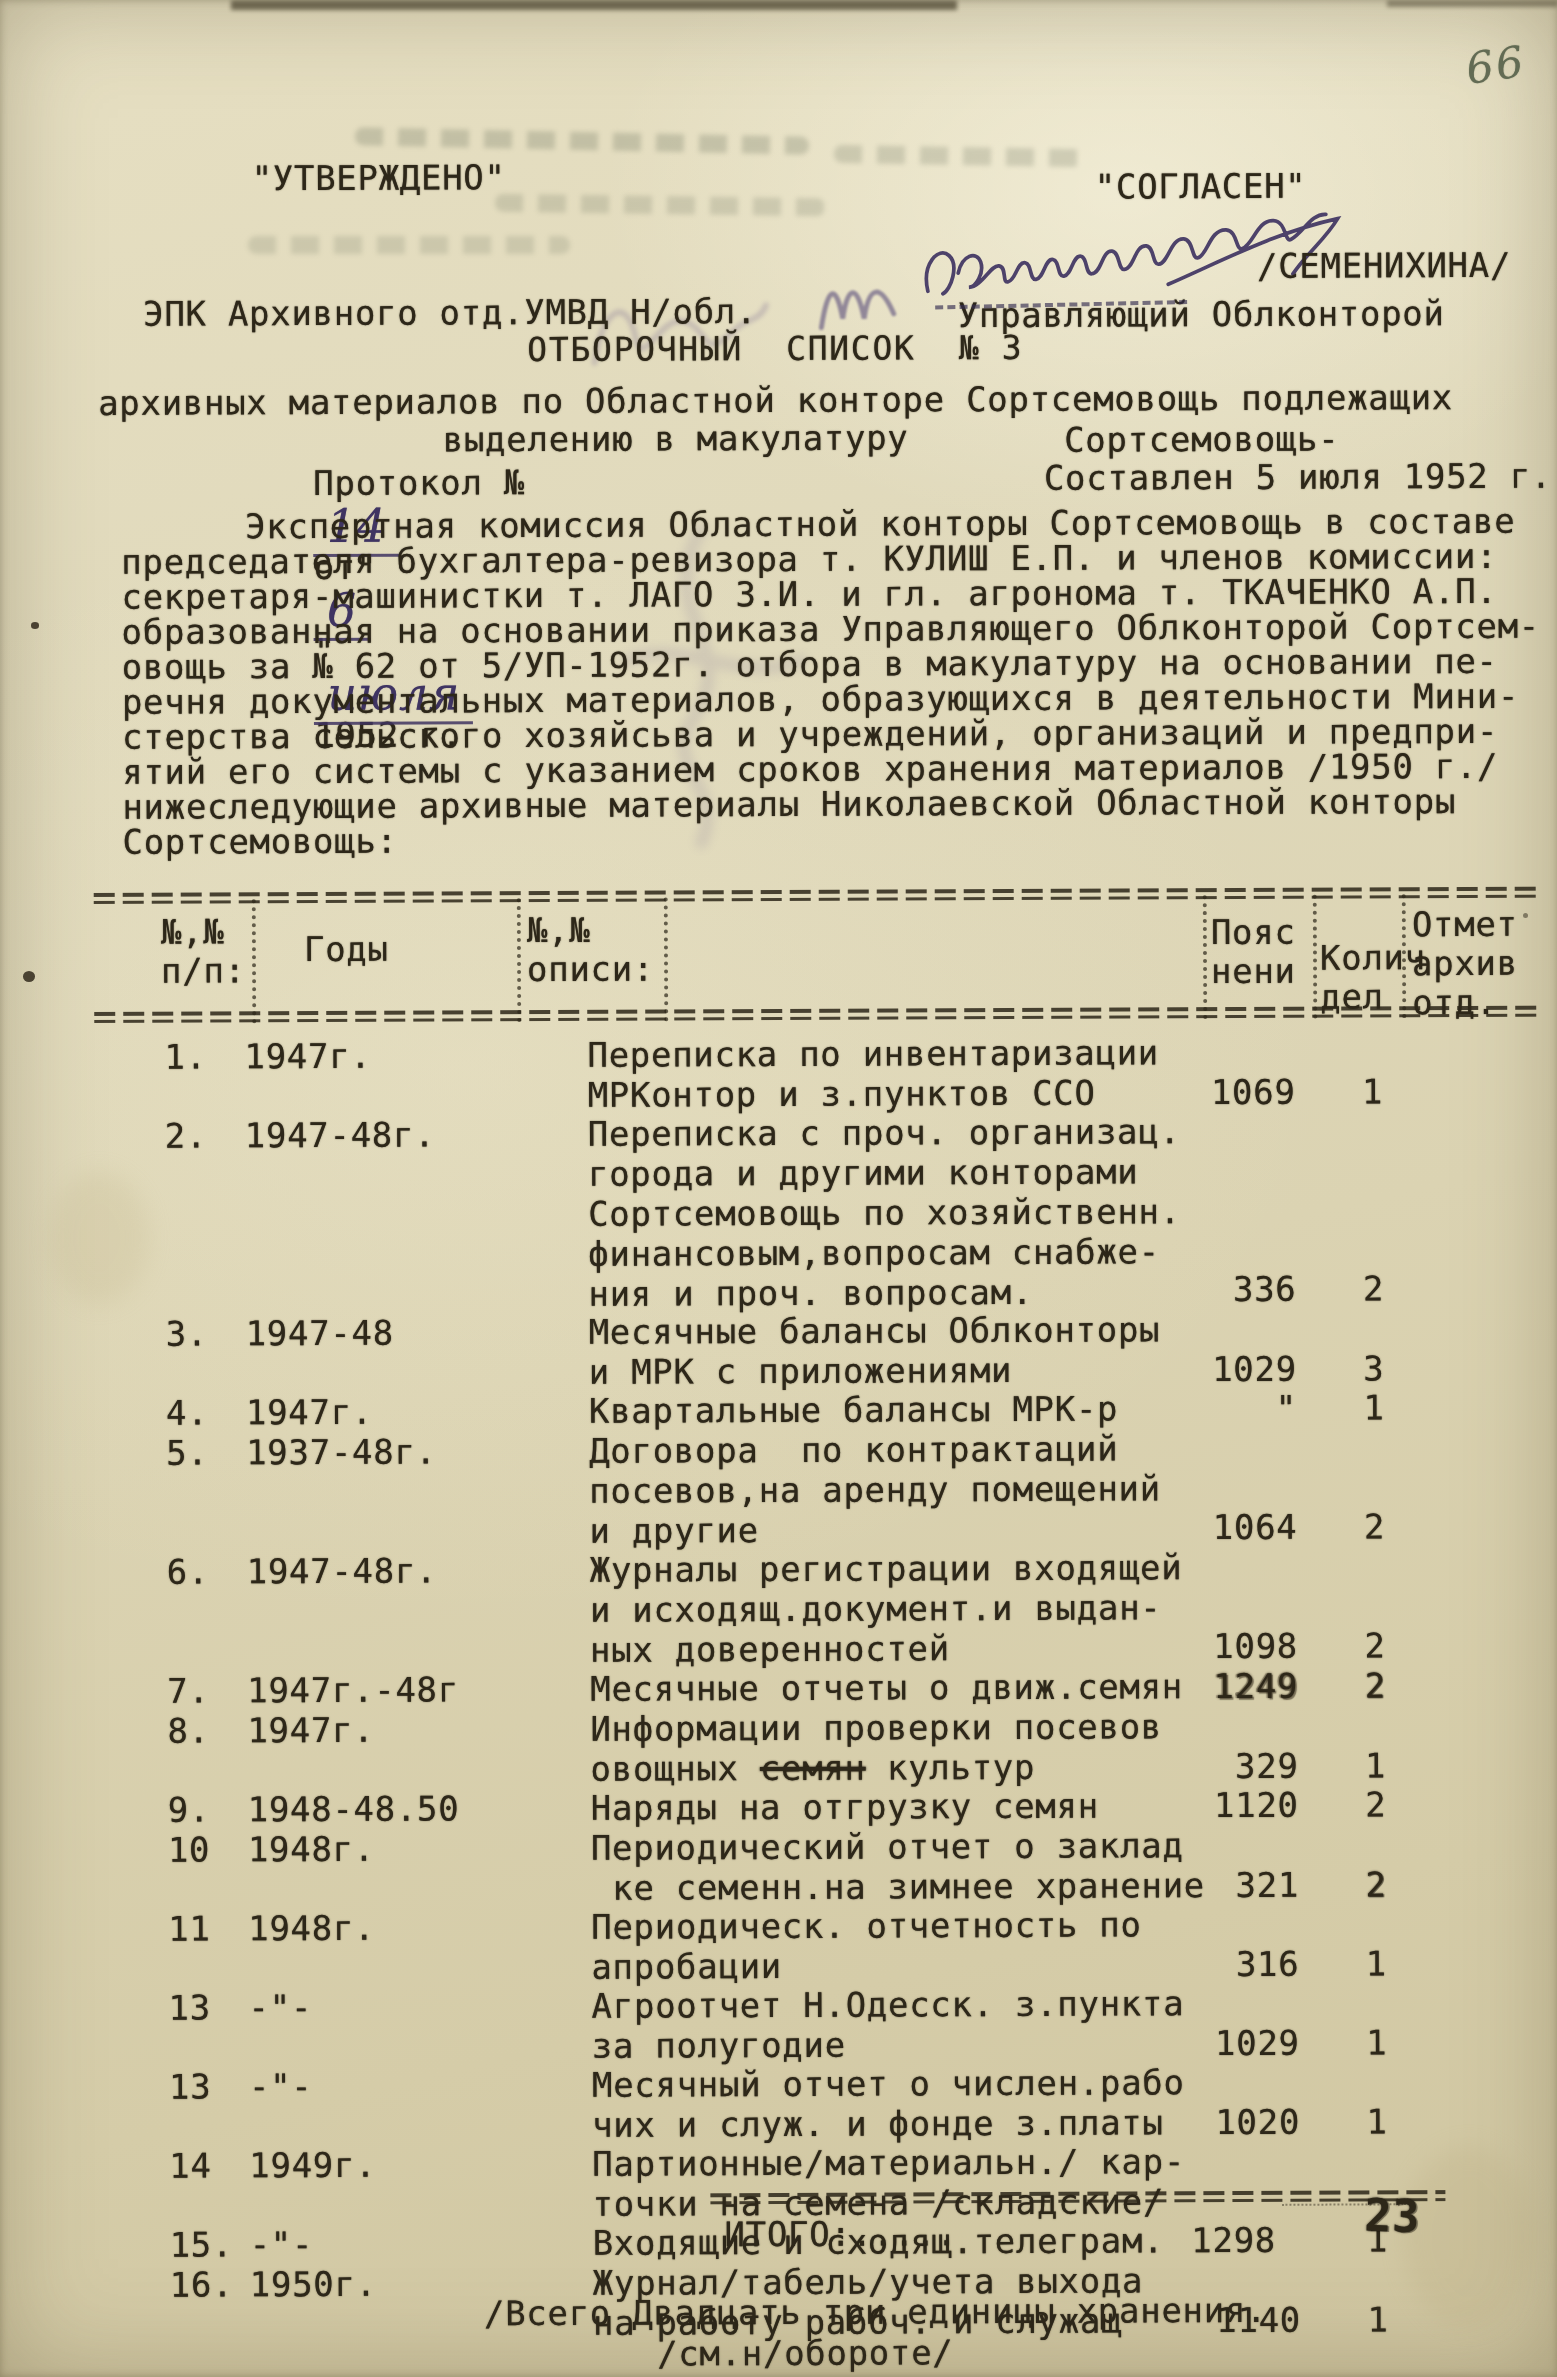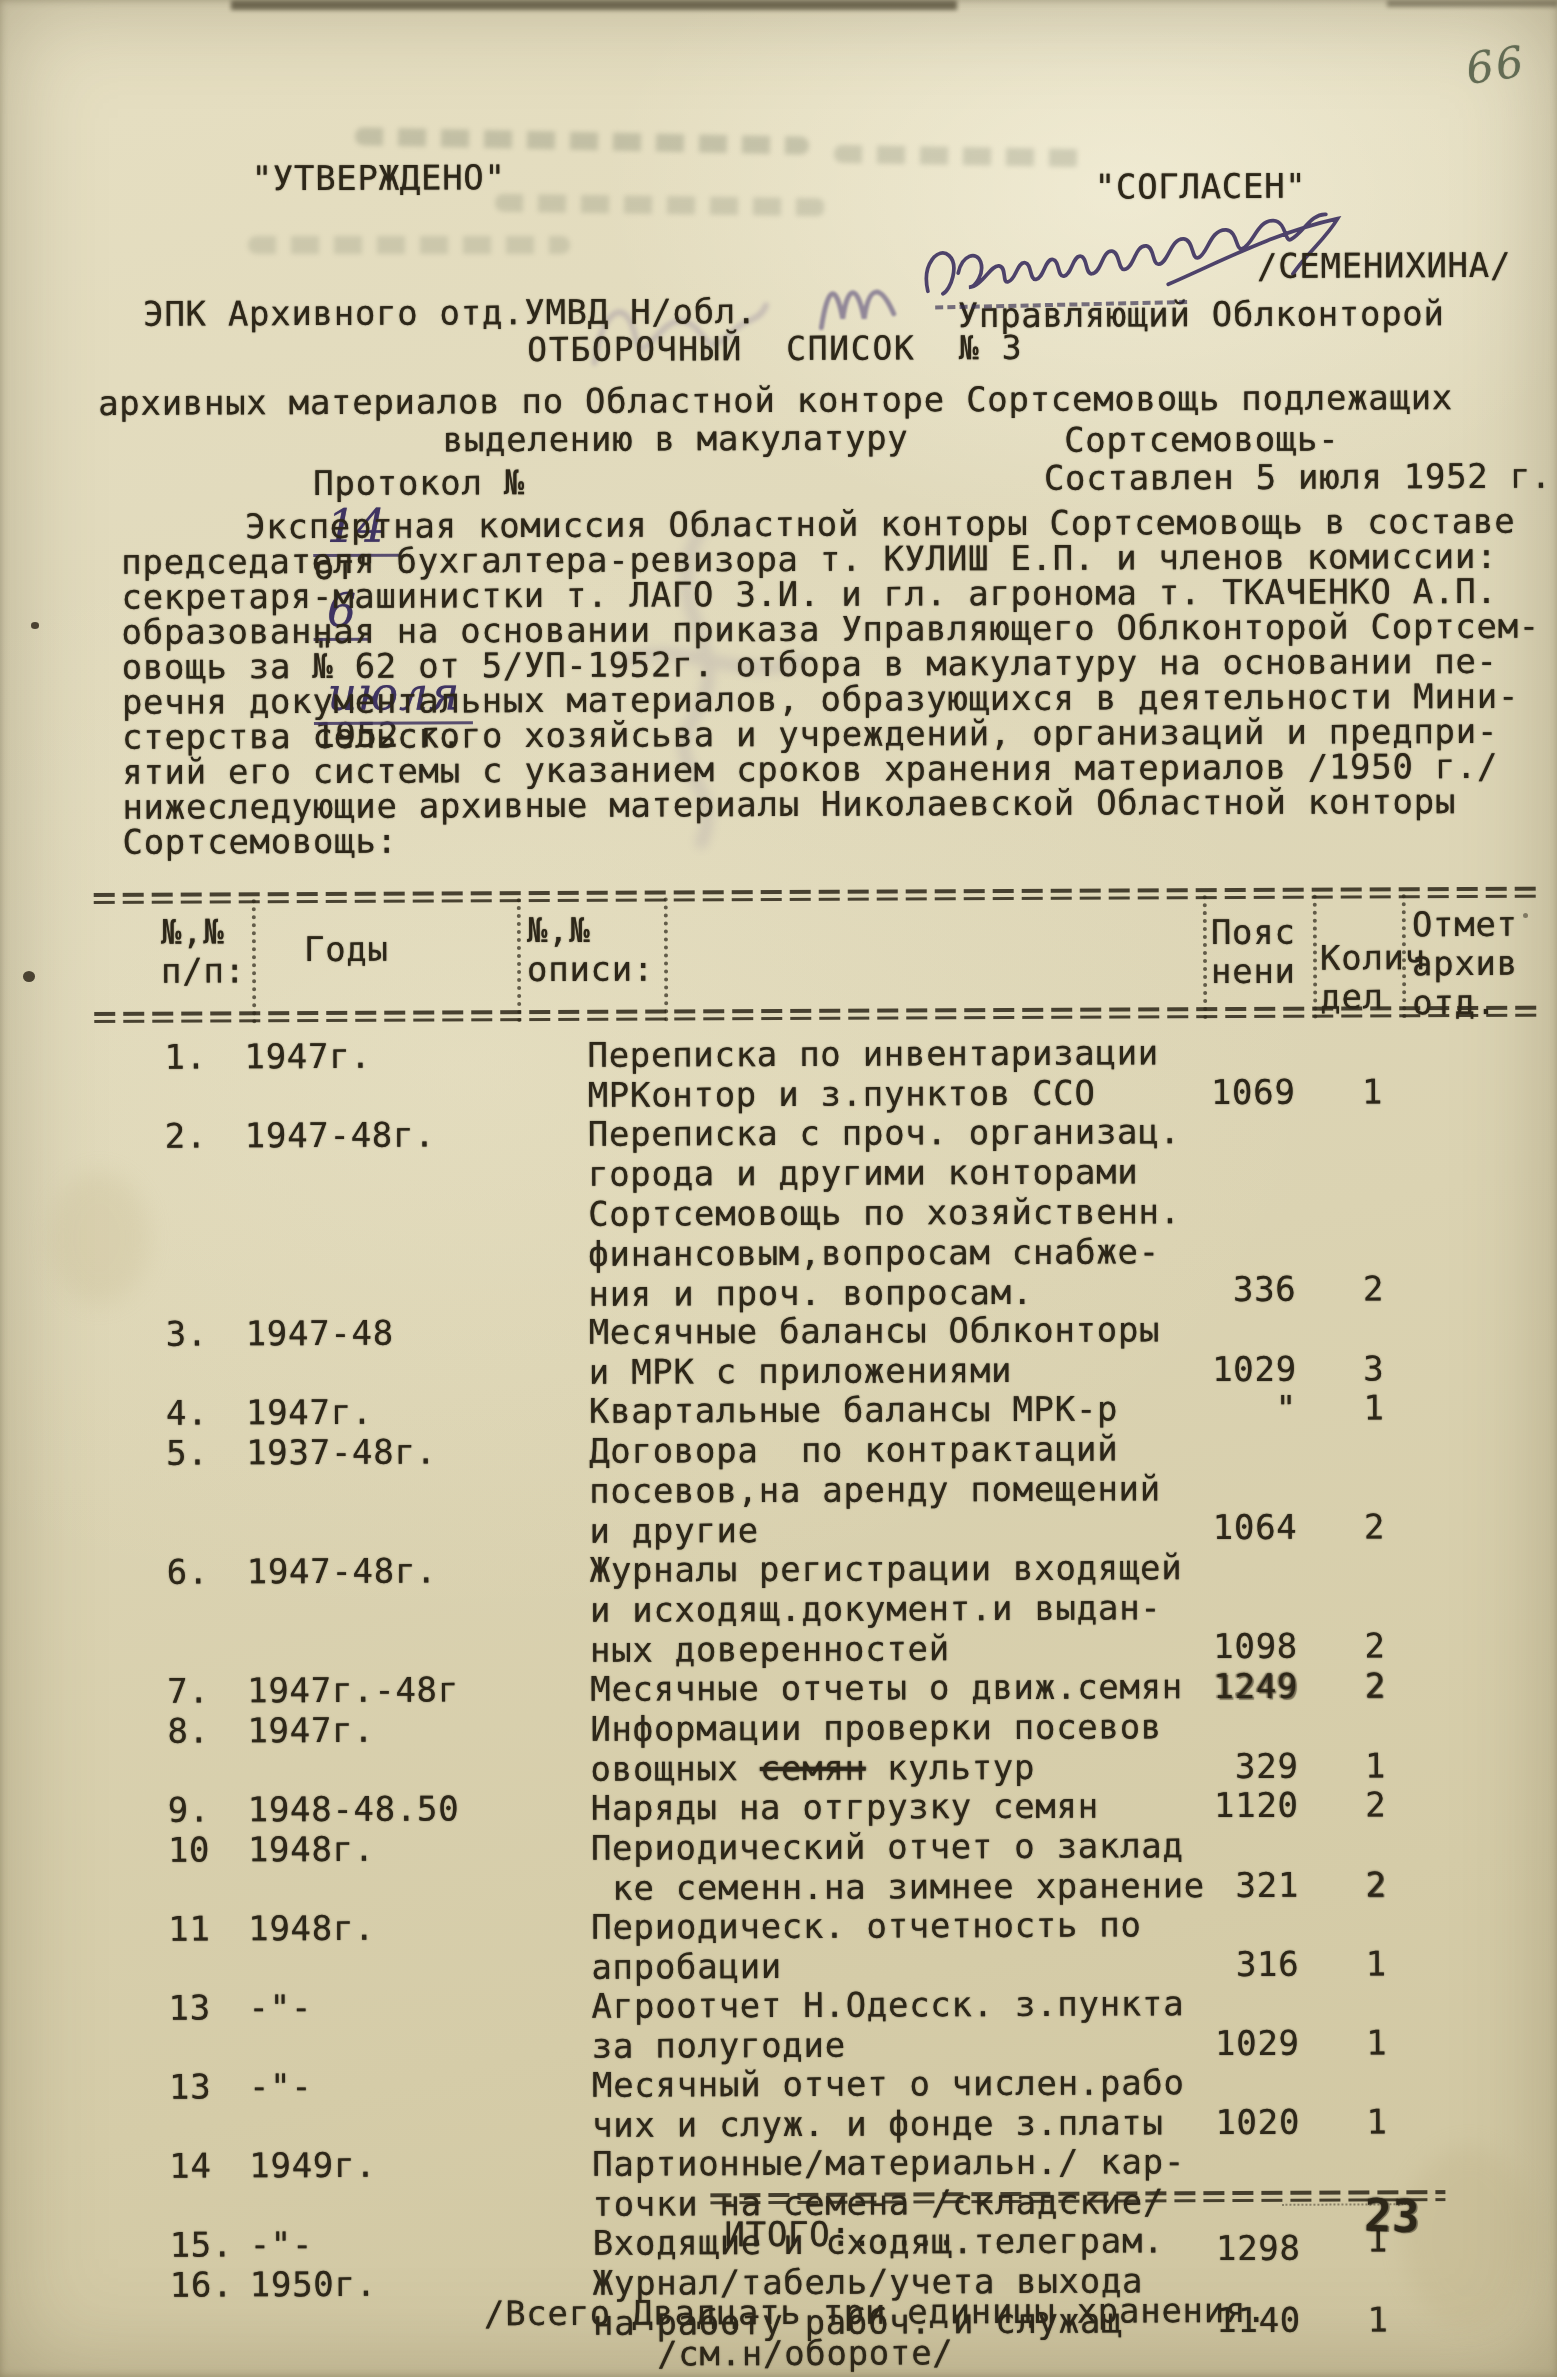--- a/index.html
+++ b/index.html
@@ -317,21 +317,21 @@
         </div>
         <div class="trow" style="height: 79px;">
           <div class="c t cnum">14</div>
           <div class="c t cyears">1949г.</div>
           <div class="c cdesc">
             <div class="dline t">Партионные/материальн./ кар-</div>
             <div class="dline t">точки на семена /складские/</div>
           </div>
         </div>
         <div class="trow" style="height: 40px;">
-          <div class="c t cval" style="top: 8px;">1298</div>
+          <div class="c t cval" style="top: 0px; text-align: center;">1298</div>
           <div class="c t ccount" style="top: 0px;">1</div>
           <div class="c t cnum">15.</div>
           <div class="c t cyears">-"-</div>
           <div class="c cdesc">
             <div class="dline t">Входящие и сходящ.телеграм.</div>
           </div>
         </div>
         <div class="trow" style="height: 79px;">
           <div class="c t cval" style="top: 40px;">1140</div>
           <div class="c t ccount" style="top: 40px;">1</div>

